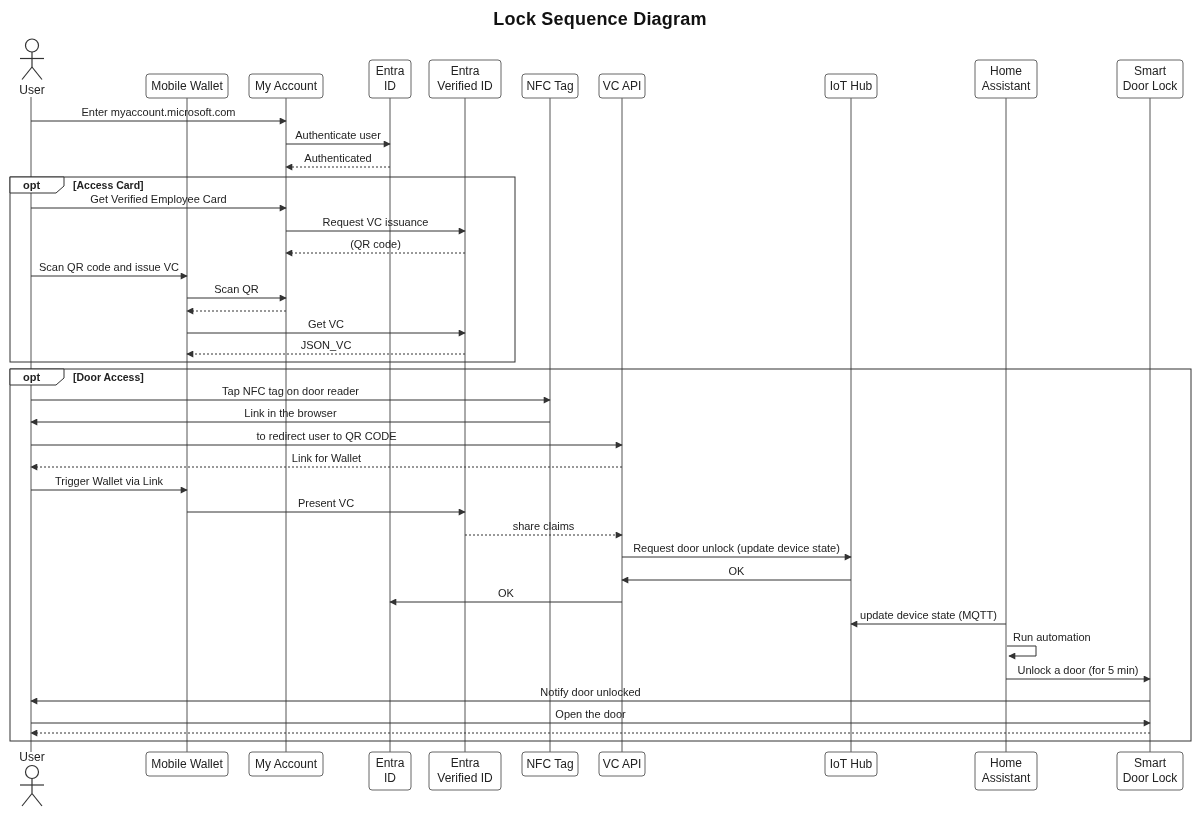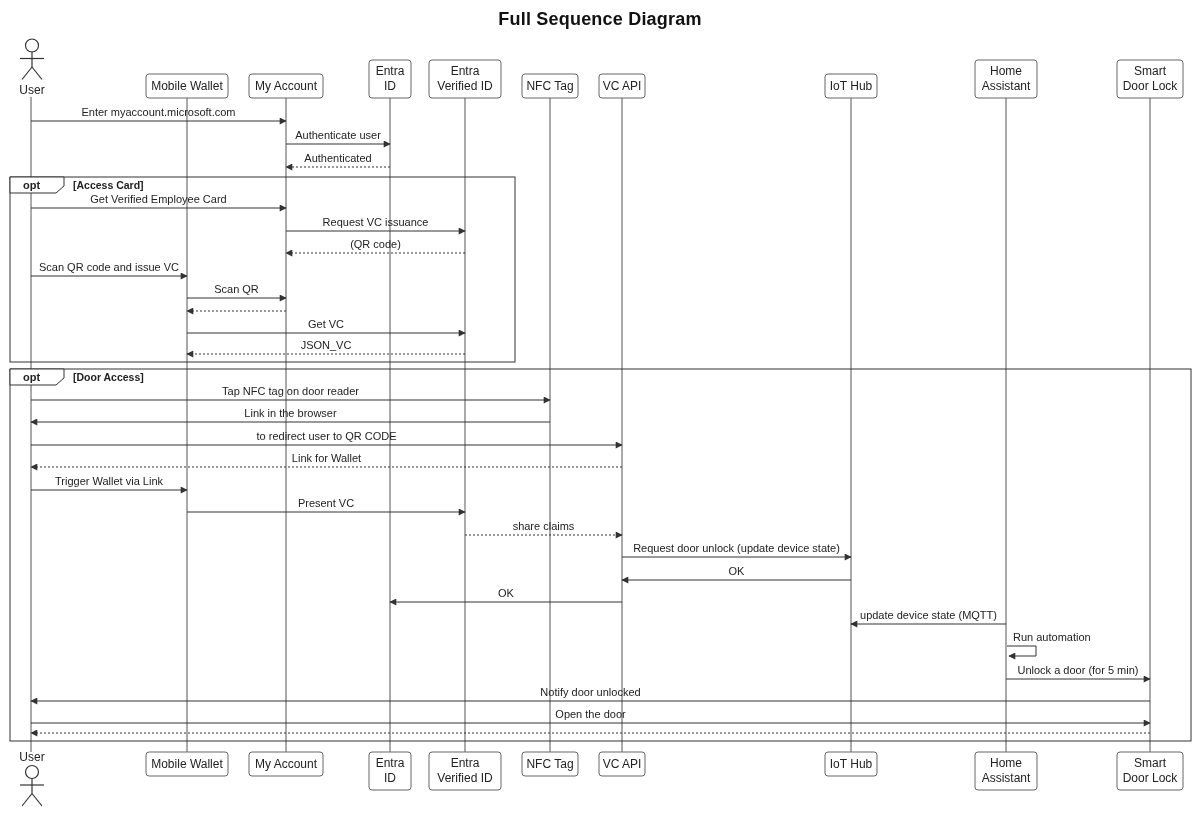--- a/index.html
+++ b/index.html
@@ -11,21 +11,21 @@
     position:absolute;top:9px;left:0;width:100%;text-align:center;
     font-size:18px;font-weight:bold;color:#111;letter-spacing:.2px;
   }
   svg{position:absolute;top:0;left:0;}
   svg text{font-family:"Liberation Sans","DejaVu Sans",sans-serif;}
 </style>
 </head>
 <body>
 
 <div class="stage">
-  <div class="title">Full Sequence Diagram</div>
+  <div class="title">Lock Sequence Diagram</div>
   <svg id="seq-svg" width="1200" height="814" viewBox="0 0 1200 814">
       <defs>
         <marker id="arr" viewBox="0 0 10 10" refX="9" refY="5" markerWidth="9" markerHeight="7" orient="auto-start-reverse">
           <path d="M0,0 L10,5 L0,10 z" fill="#333333"></path>
         </marker>
       </defs>
       <line x1="31" y1="97" x2="31" y2="752" stroke="#555555" stroke-width="1"></line>
       <line x1="187" y1="98" x2="187" y2="752" stroke="#555555" stroke-width="1"></line>
       <line x1="286" y1="98" x2="286" y2="752" stroke="#555555" stroke-width="1"></line>
       <line x1="390" y1="98" x2="390" y2="752" stroke="#555555" stroke-width="1"></line>

